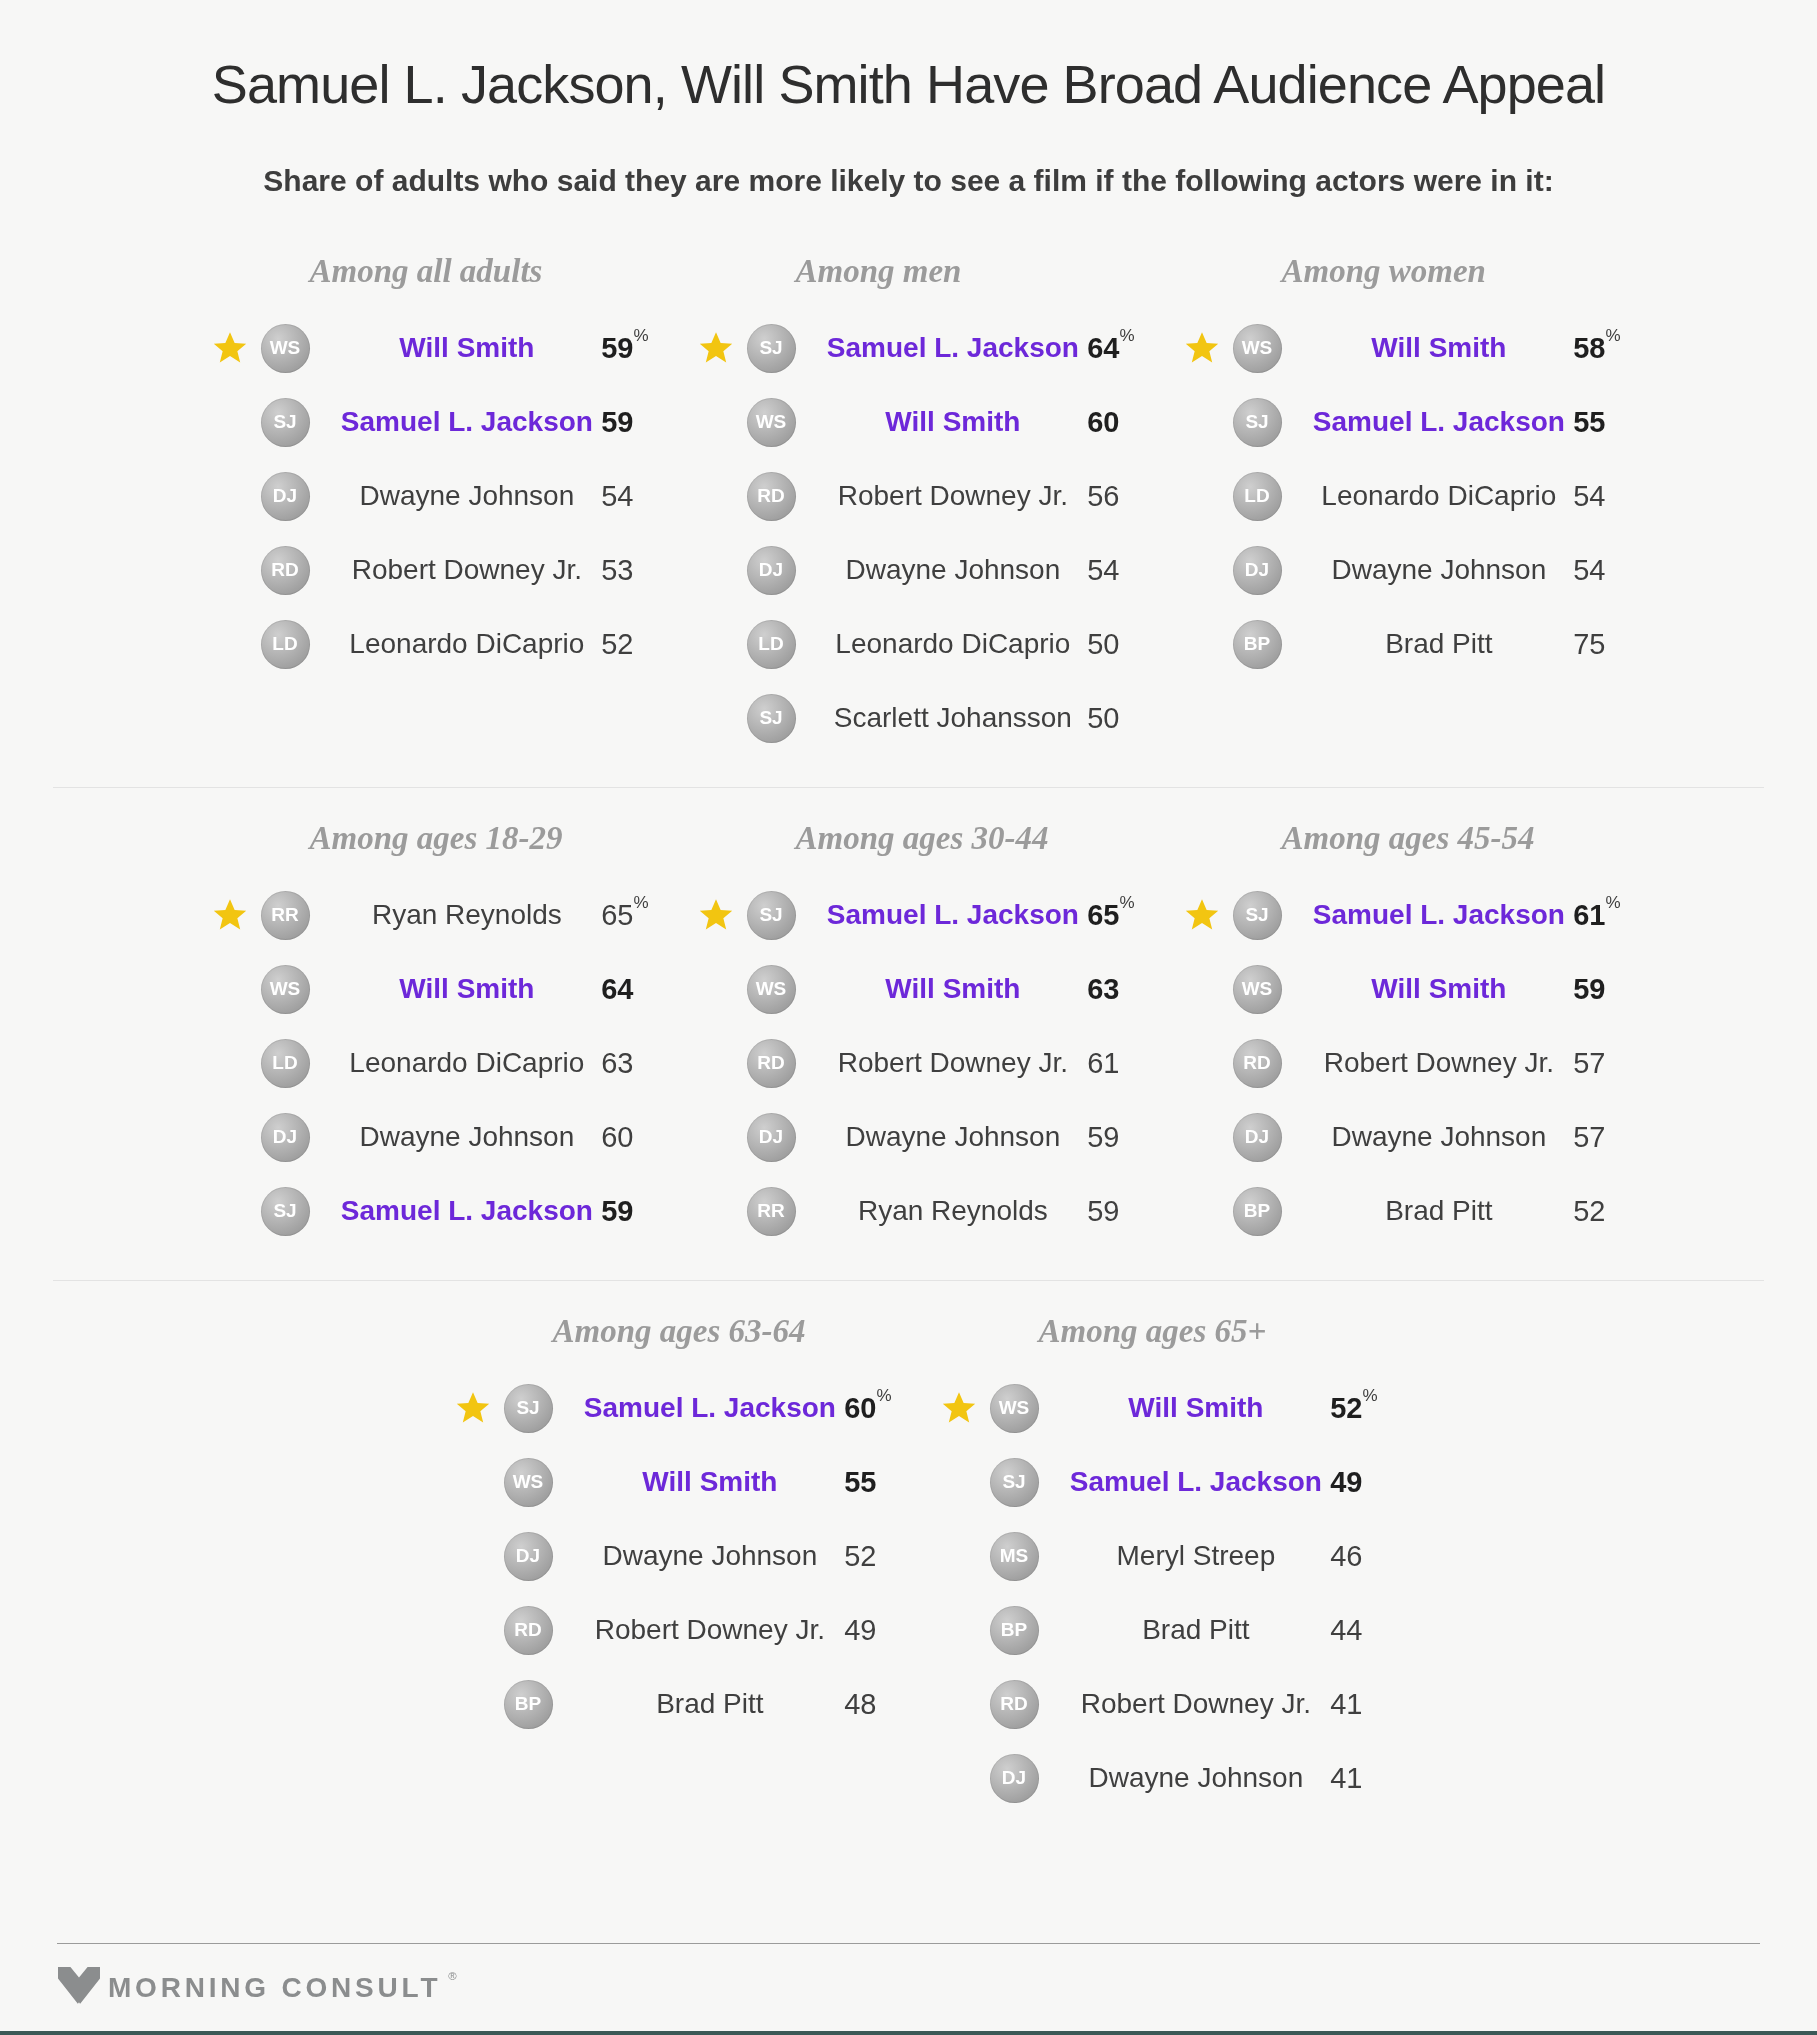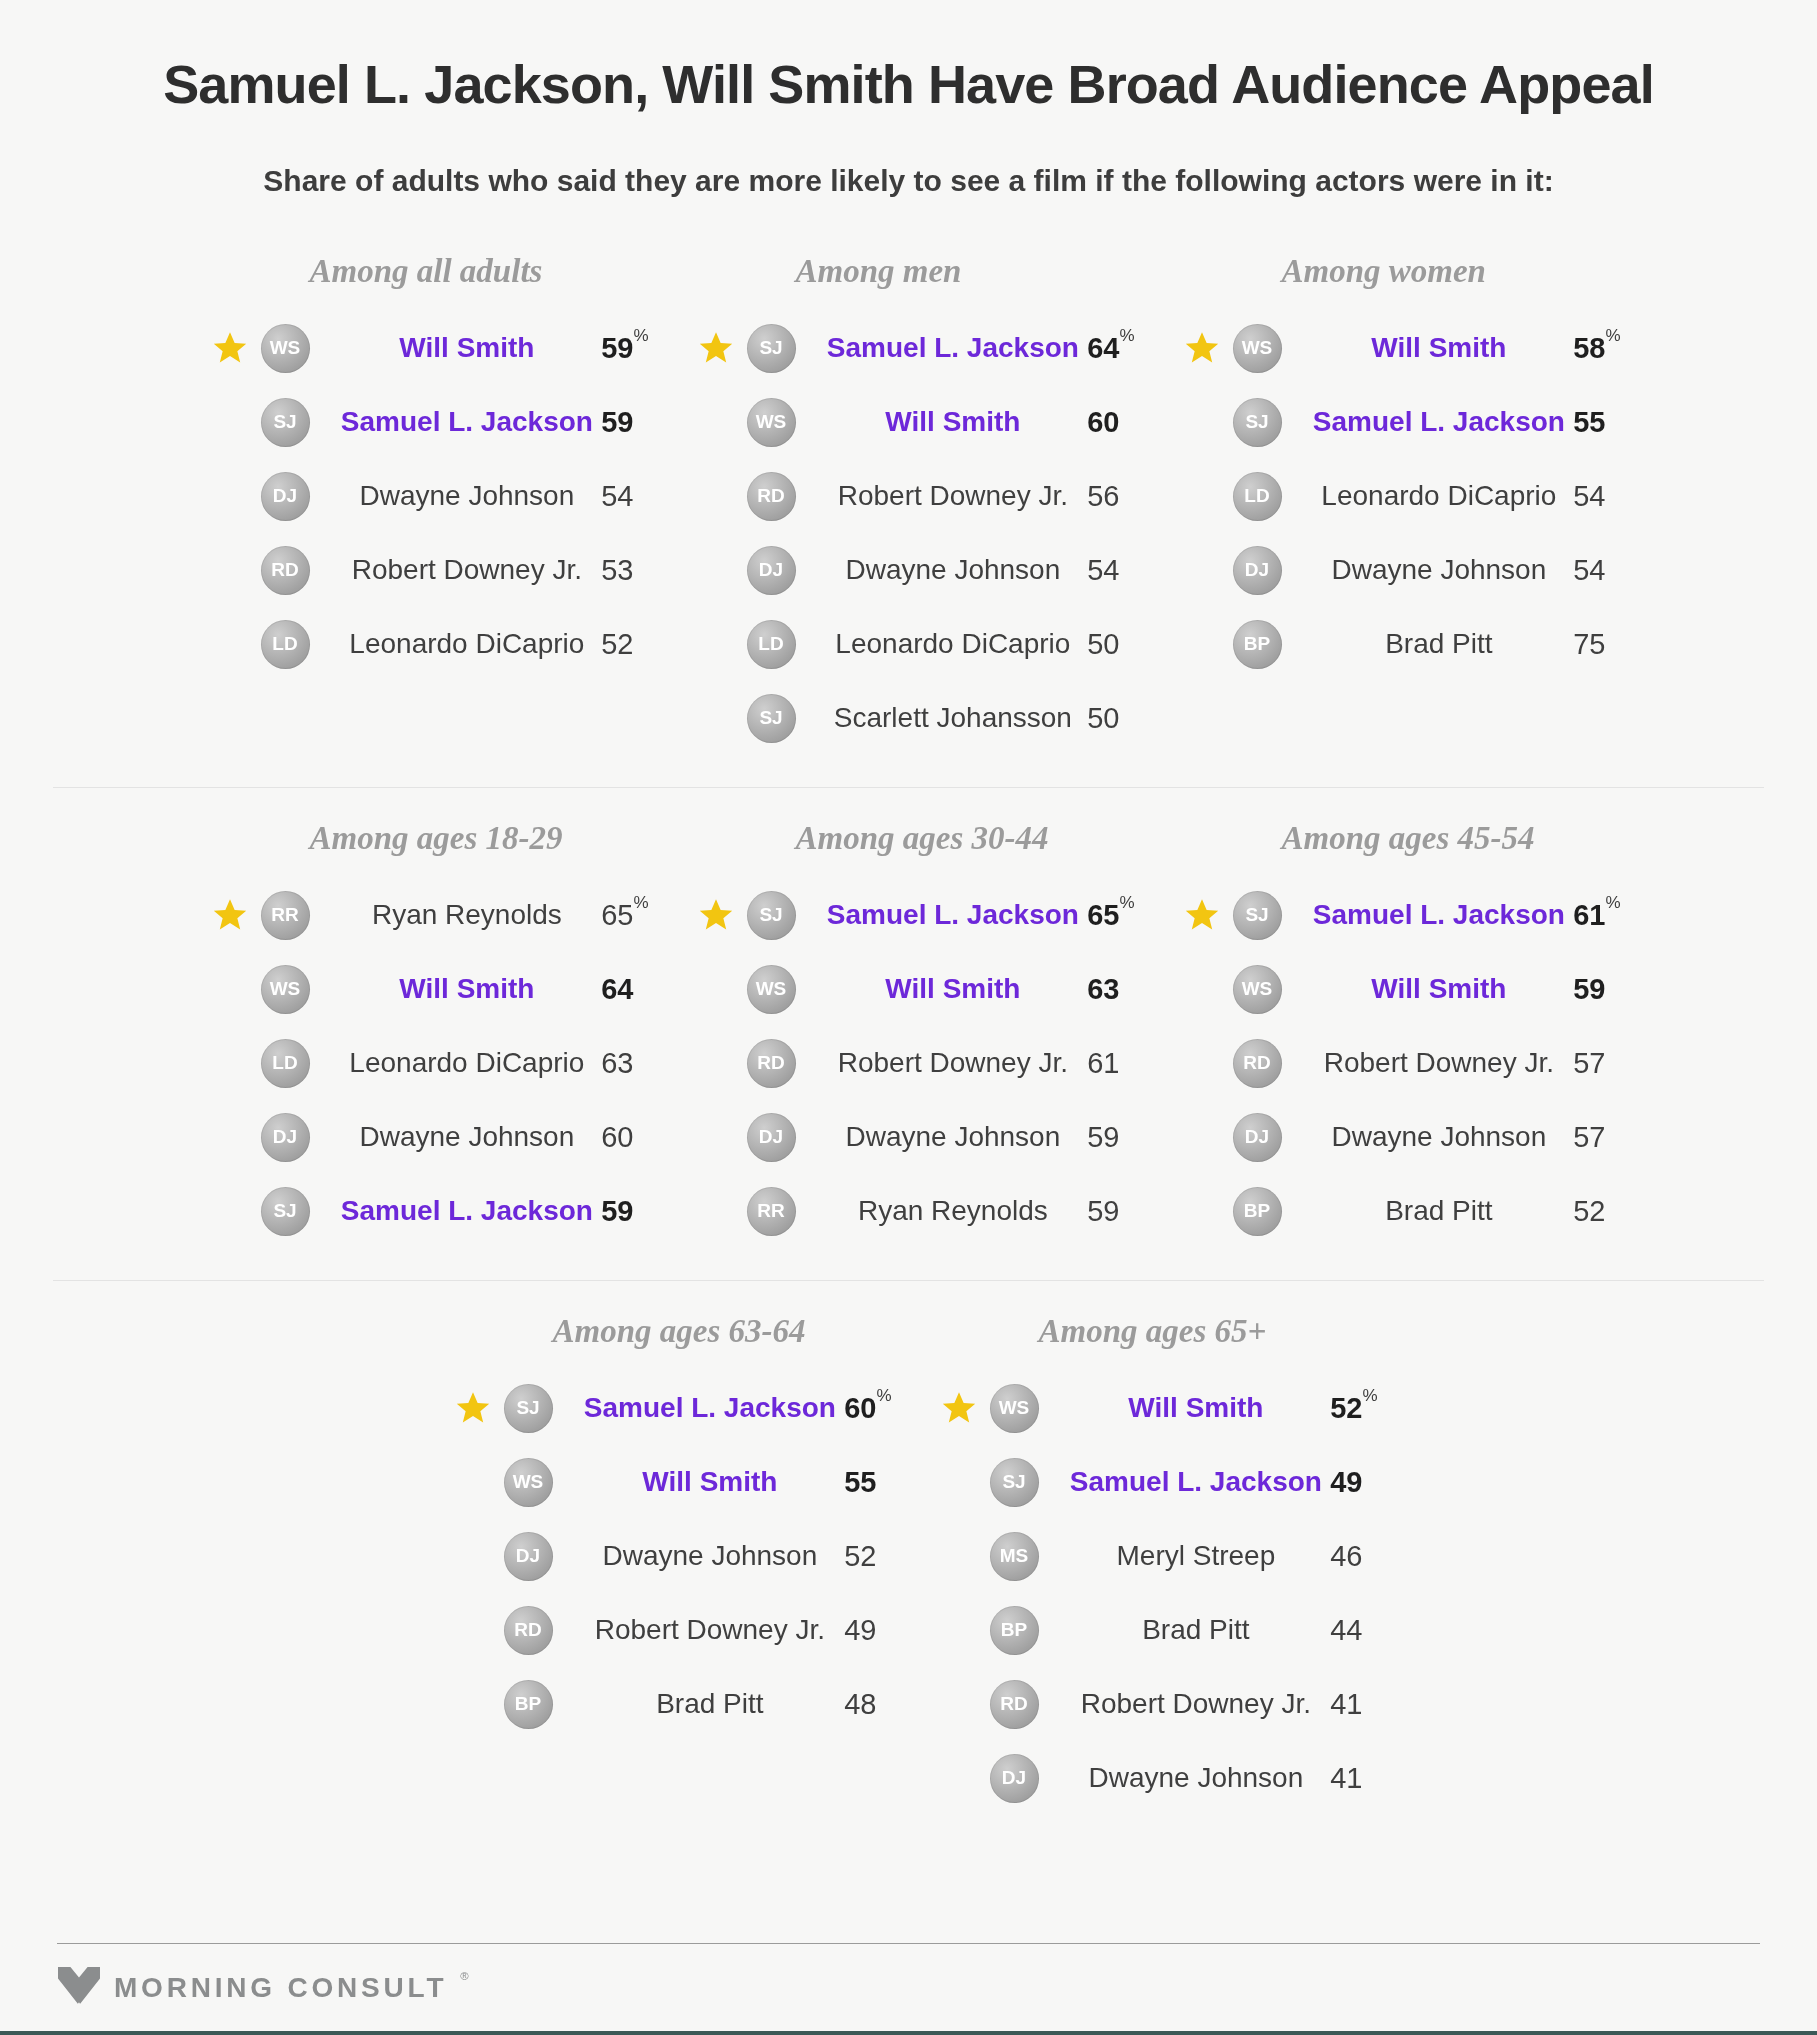--- a/index.html
+++ b/index.html
@@ -10,21 +10,21 @@
     background:#F7F7F6;
     border-bottom:5.7px solid #3C5957;
     box-sizing:border-box;
     font-family:"Liberation Sans", sans-serif;
     color:#3F3F3F;
     overflow:hidden;
   }
   .title {
     margin:0; padding-top:53px;
     text-align:center;
-    font-size:54px; font-weight:bold; letter-spacing:-0.9px;
+    font-size:54px; font-weight:normal; letter-spacing:-0.9px;
     color:#2E2E2E;
   }
   .subtitle {
     margin:49px 0 0 0;
     text-align:center;
     font-size:30px; font-weight:bold;
     color:#3D3D3D;
   }
   #groups { margin-top:55px; }
   .group-row {
@@ -71,21 +71,21 @@
     border:0; border-top:1.9px solid #E3E3E3;
     margin:32px 53px;
   }
   footer {
     position:absolute; left:0; right:0; bottom:0;
     height:87px;
     margin:0 57px;
     border-top:1.9px solid #9B9B9B;
     display:flex; align-items:center; justify-content:space-between;
   }
-  .brand { display:flex; align-items:flex-start; gap:13px; }
+  .brand { display:flex; align-items:flex-start; gap:7px; }
   .brand svg { width:44px; height:42px; }
   .brand-text {
     font-size:28px; font-weight:bold; letter-spacing:3.8px;
     color:#8B8D8E; line-height:42px;
   }
   .brand-reg { font-size:11.4px; color:#8B8D8E; vertical-align:top; line-height:19px; }
   .note { font-size:21px; color:#97999B; }
 </style>
 </head>
 <body>

